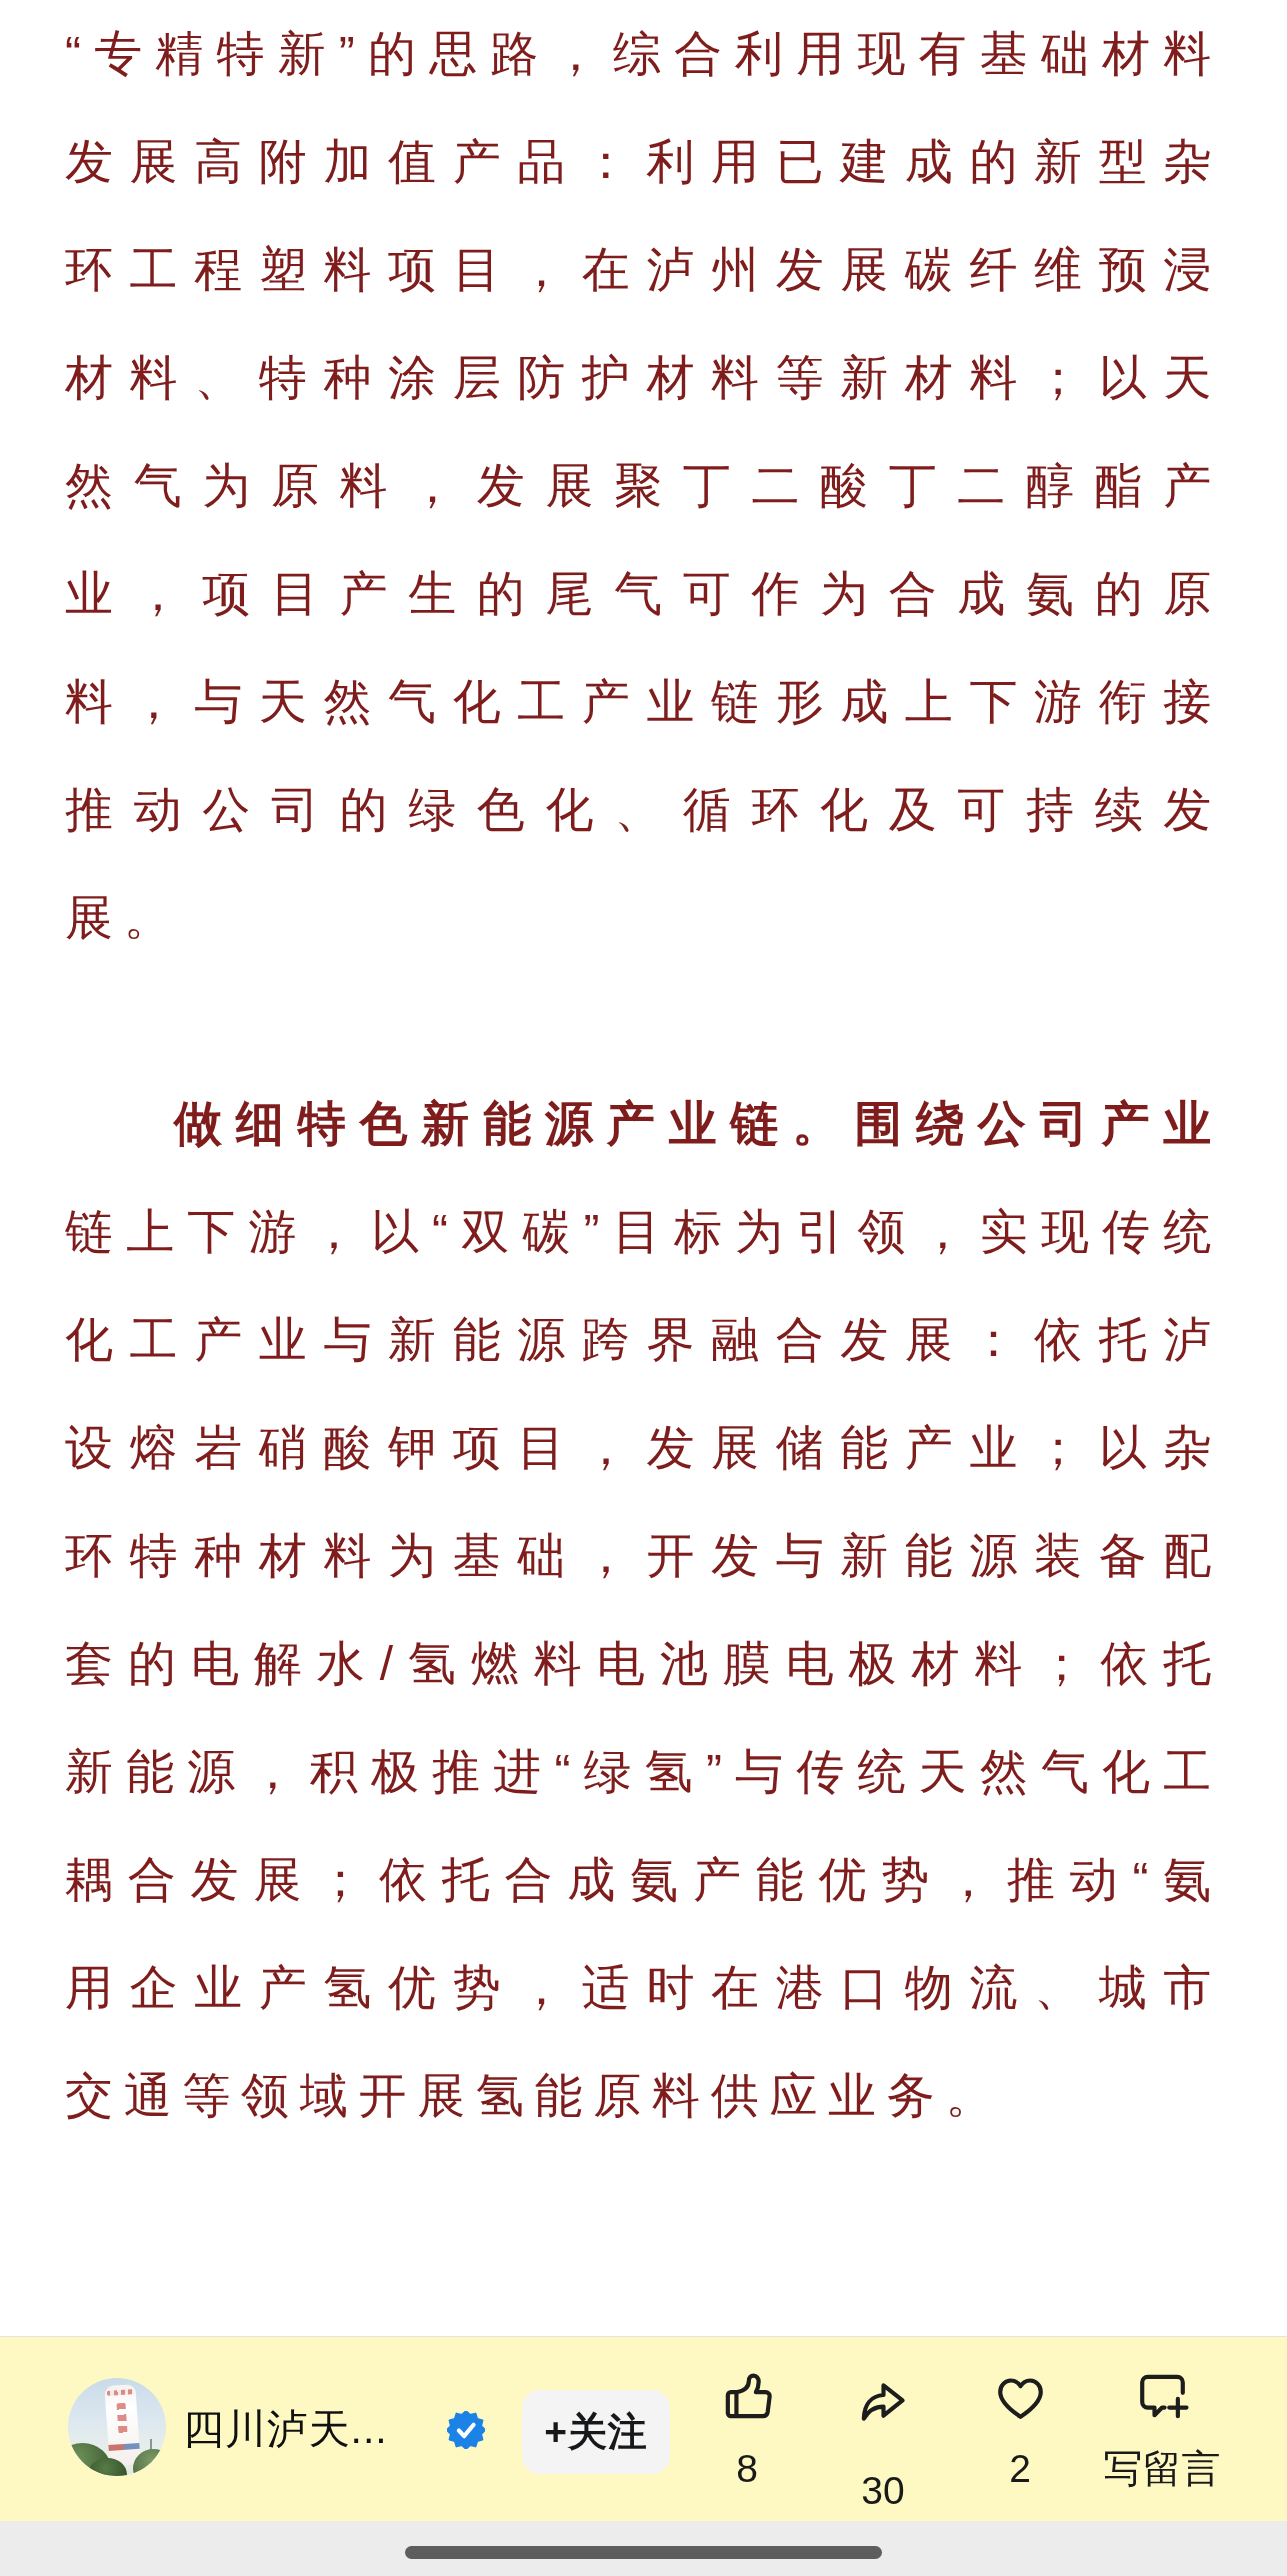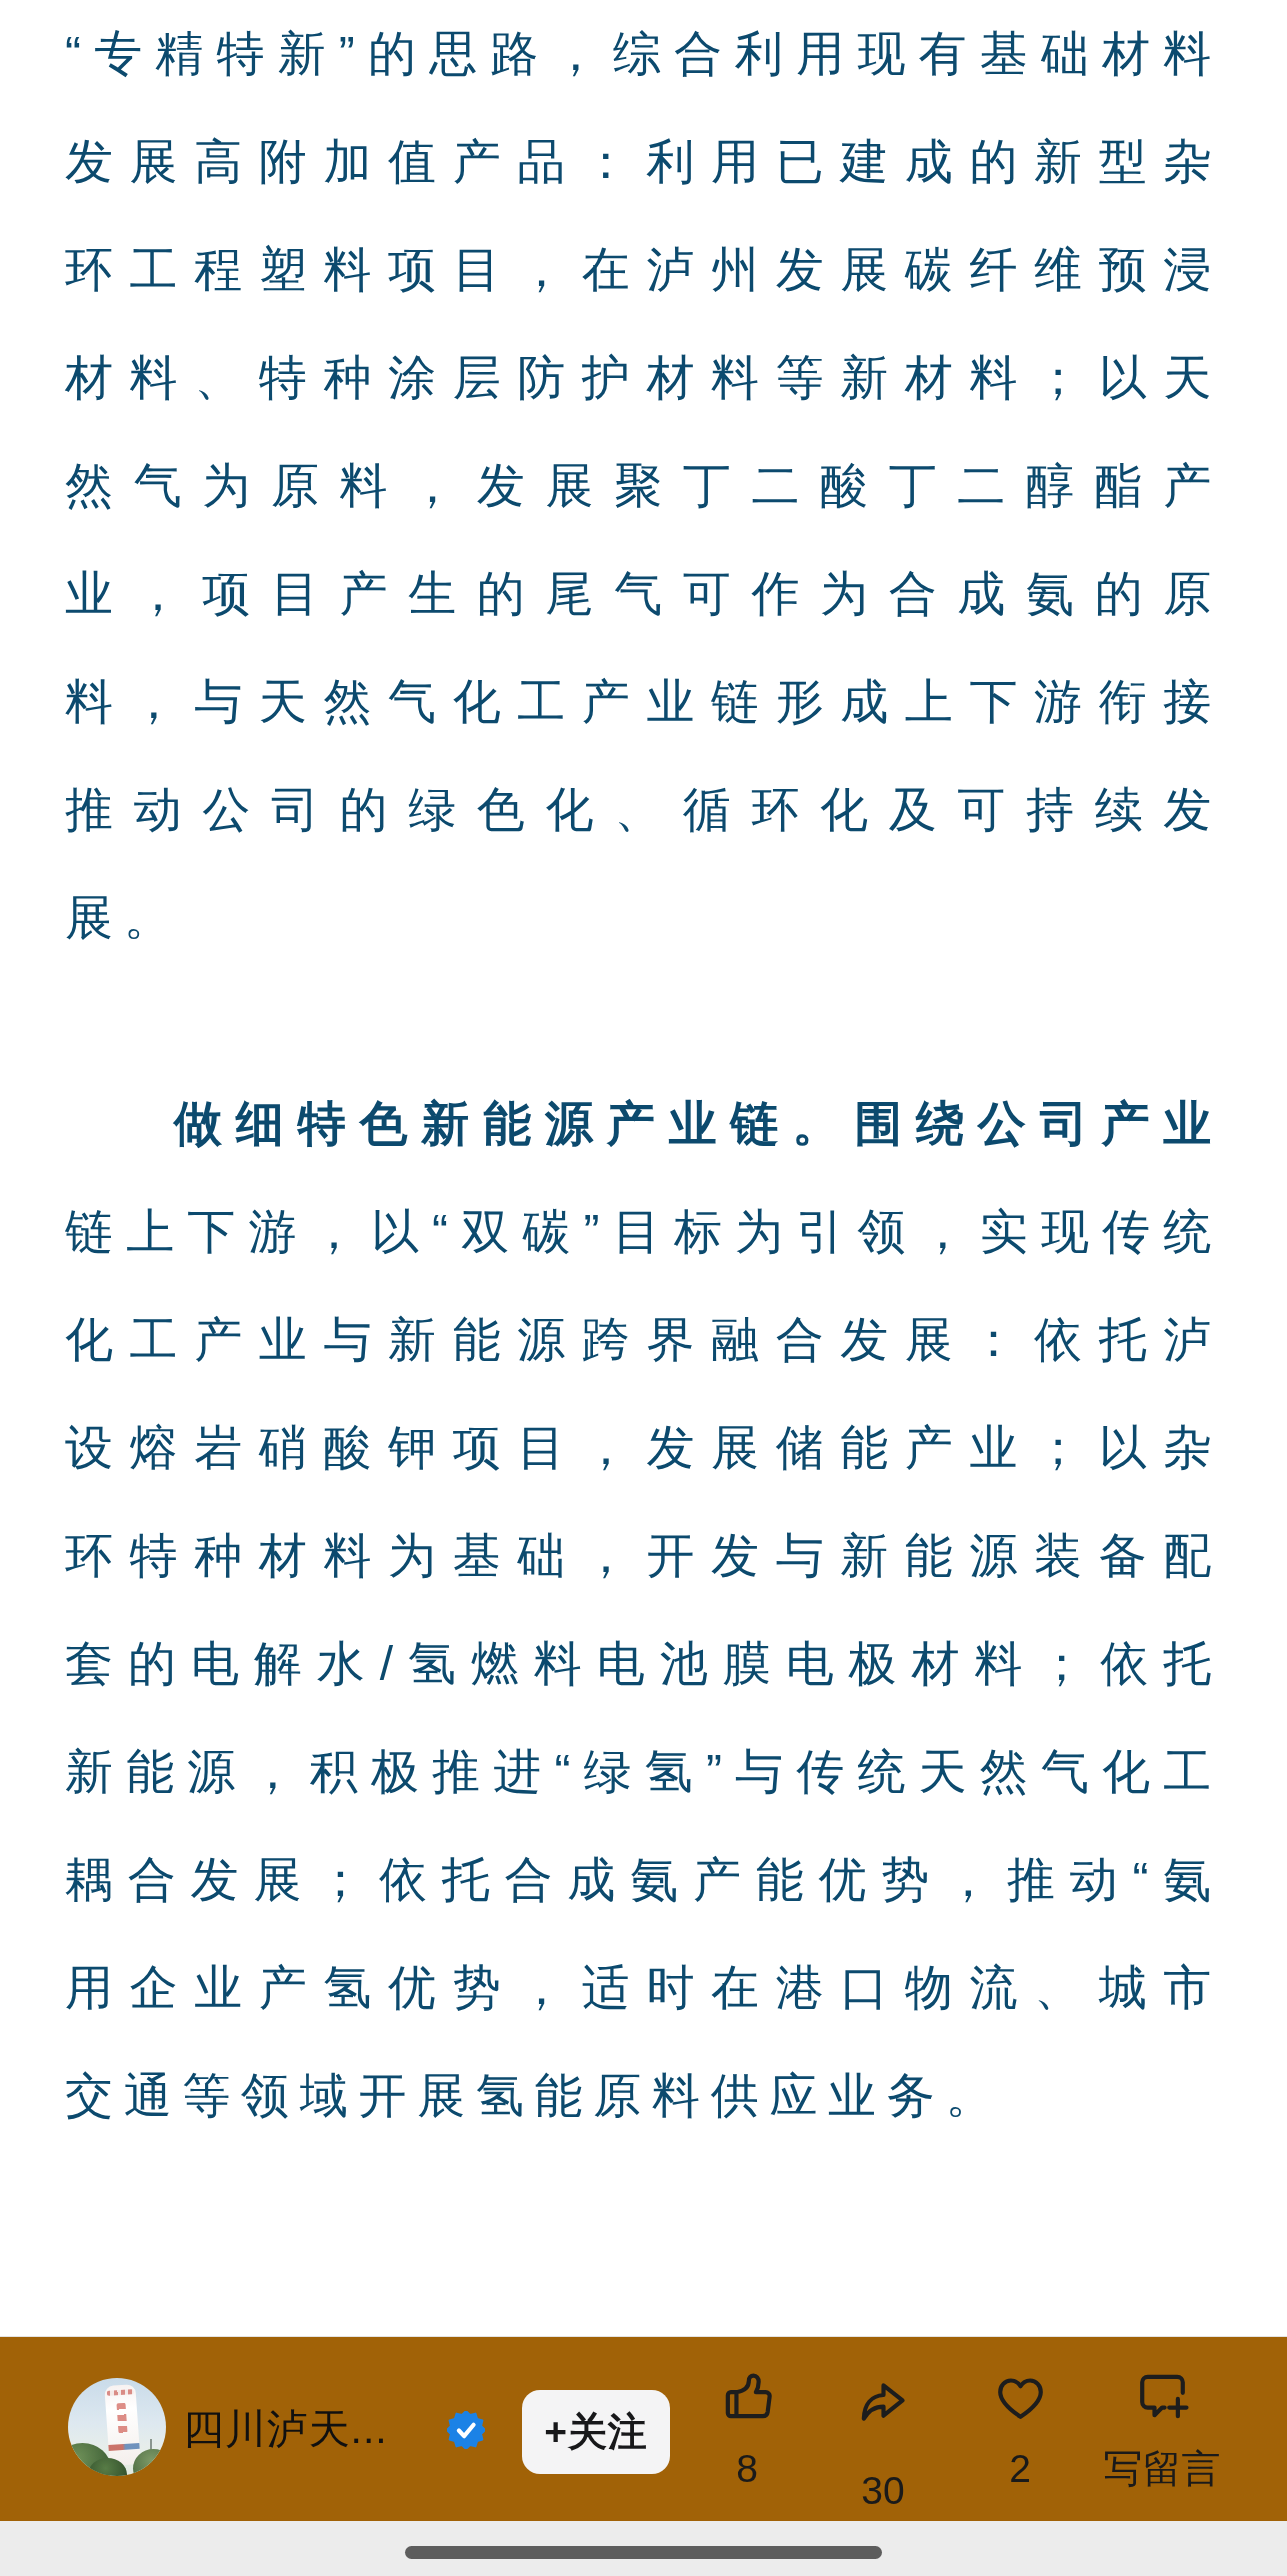--- a/index.html
+++ b/index.html
@@ -7,29 +7,29 @@
     width:1287px;height:2576px;position:relative;background:#ffffff;
     overflow:hidden;
     font-family:"Liberation Sans","DejaVu Sans",sans-serif;
   }
   
   .article{position:absolute;top:0;left:65px;right:65px;}
   .para{margin:0;}
   .para2{margin-top:98px;}
   .ln{
     height:108px;line-height:108px;font-size:48px;letter-spacing:10.7px;
-    color:#0c4a6e;white-space:nowrap;
+    color:#7f1d1d;white-space:nowrap;
     text-align:justify;text-align-last:justify;text-justify:inter-ideograph;
   }
   .ln.last{text-align:left;text-align-last:left;}
   .ln.indent{text-indent:109px;font-weight:bold;}
   
   .bottom-bar{
     position:absolute;left:0;right:0;top:2336px;height:184px;
-    background:#a16207;border-top:1.8px solid #e3e3e3;z-index:5;
+    background:#fef9c3;border-top:1.8px solid #e3e3e3;z-index:5;
   }
   .avatar{
     position:absolute;left:68px;top:41px;width:98px;height:98px;
     border-radius:50%;overflow:hidden;
     background:linear-gradient(180deg,#c9dbe9 0%,#dde8f0 45%,#e9efe9 78%,#dfe8dd 100%);
   }
   .tower{
     position:absolute;left:40%;top:7%;width:32%;height:82%;
     background:linear-gradient(180deg,#f7f2f1 0%,#ffffff 30%,#f4efec 100%);
     border-radius:9px 9px 5.4px 5.4px;transform:rotate(-4deg);

